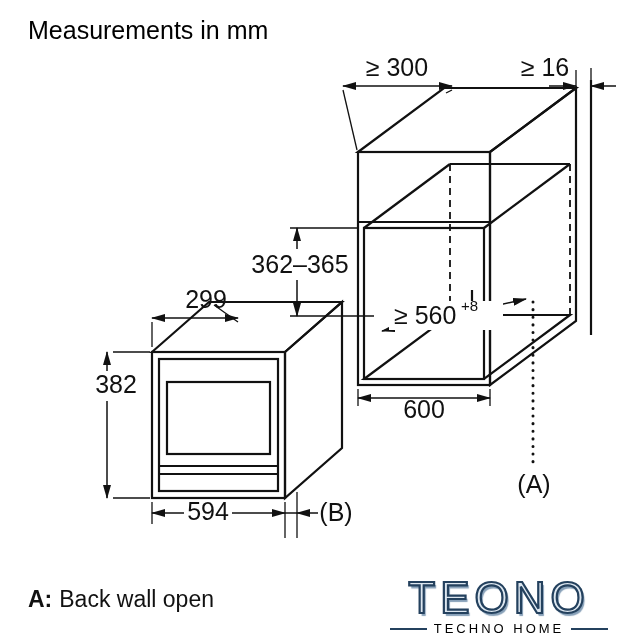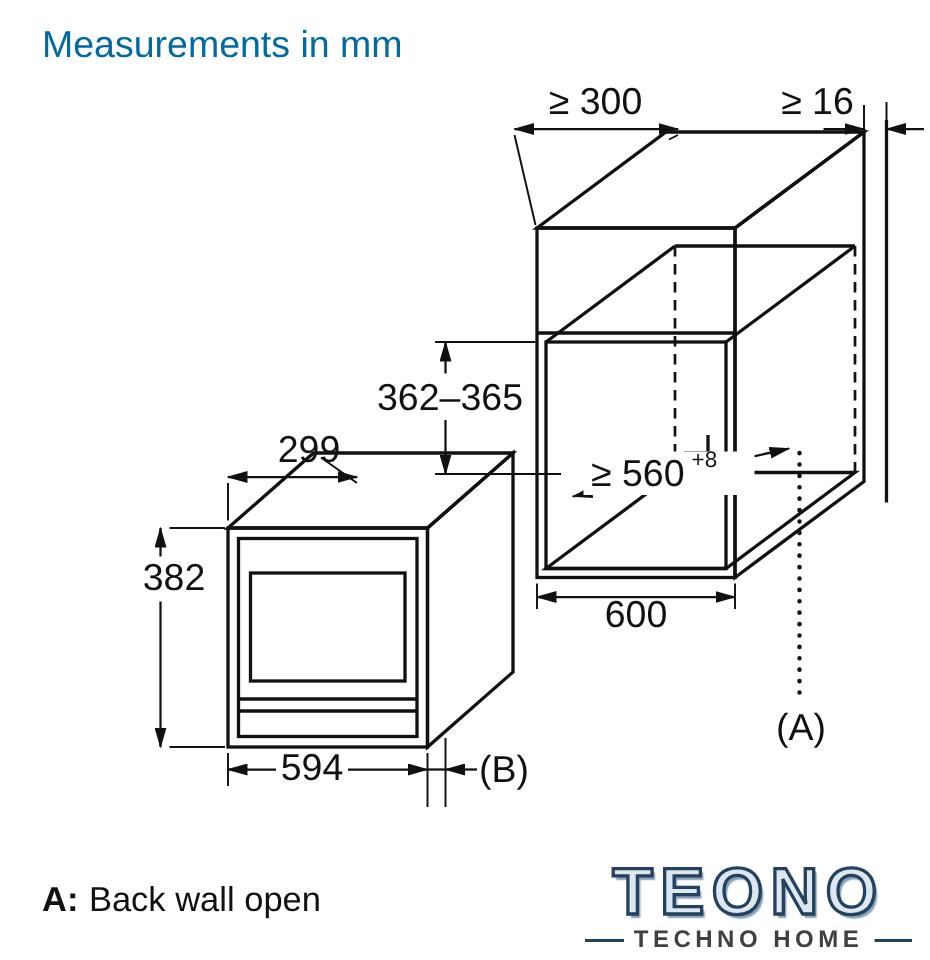--- a/index.html
+++ b/index.html
@@ -1,36 +1,36 @@
 <!DOCTYPE html>
 <html><head>
 <meta charset="utf-8">
 <style>
   html,body{margin:0;padding:0;background:#fff;}
   .page{position:relative;width:620px;height:640px;background:#fff;overflow:hidden;
         font-family:"Liberation Sans",sans-serif;color:#111;}
-  .title{position:absolute;left:28px;top:16px;font-size:25px;color:#0369a1;}
+  .title{position:absolute;left:28px;top:16px;font-size:25px;color:#000000;}
   svg{position:absolute;left:0;top:0;}
   svg text{font-family:"Liberation Sans",sans-serif;font-size:25px;fill:#111;}
   svg text.sup{font-size:15px;}
   .obj path,.obj rect,.obj line{fill:none;stroke:#111;stroke-width:2.2;stroke-linejoin:miter;}
   .obj .dash{stroke-dasharray:7 5;stroke-width:1.8;}
   .dims line{stroke:#111;fill:none;}
   .dims .dim{stroke-width:1.5;}
   .dims .ext{stroke-width:1.3;}
   .dims .dots{stroke-width:3;stroke-dasharray:0.1 7.5;stroke-linecap:round;}
   .dims .mask{fill:#fff;stroke:none;}
   .legend{position:absolute;left:28px;top:585px;font-size:23px;line-height:28px;}
   .legend-key{font-weight:bold;margin-right:7px;}
   .logo{position:absolute;right:12px;bottom:4px;width:218px;text-align:center;}
-  .logo-name{font-size:44px;font-weight:700;letter-spacing:5px;line-height:0.95;
+  .logo-name{font-size:44px;font-weight:400;letter-spacing:5px;line-height:0.95;
              color:#dde7f0;-webkit-text-stroke:2.2px #24415e;
              text-shadow:2px 3px 1px #87a0b8;}
   .logo-tagline-row{display:flex;align-items:center;gap:7px;margin-top:2px;}
-  .logo-tagline{font-size:16px;font-weight:bold;letter-spacing:3px;color:#404040;white-space:nowrap;}
+  .logo-tagline{font-size:13px;font-weight:normal;letter-spacing:3px;color:#000000;white-space:nowrap;}
   .logo-line{flex:1;height:2px;background:#24415e;}
 </style>
 </head>
 <body>
 
 <div class="page">
 
   <div class="title">Measurements in mm</div>
 
   <svg width="620" height="640" viewBox="0 0 620 640">

